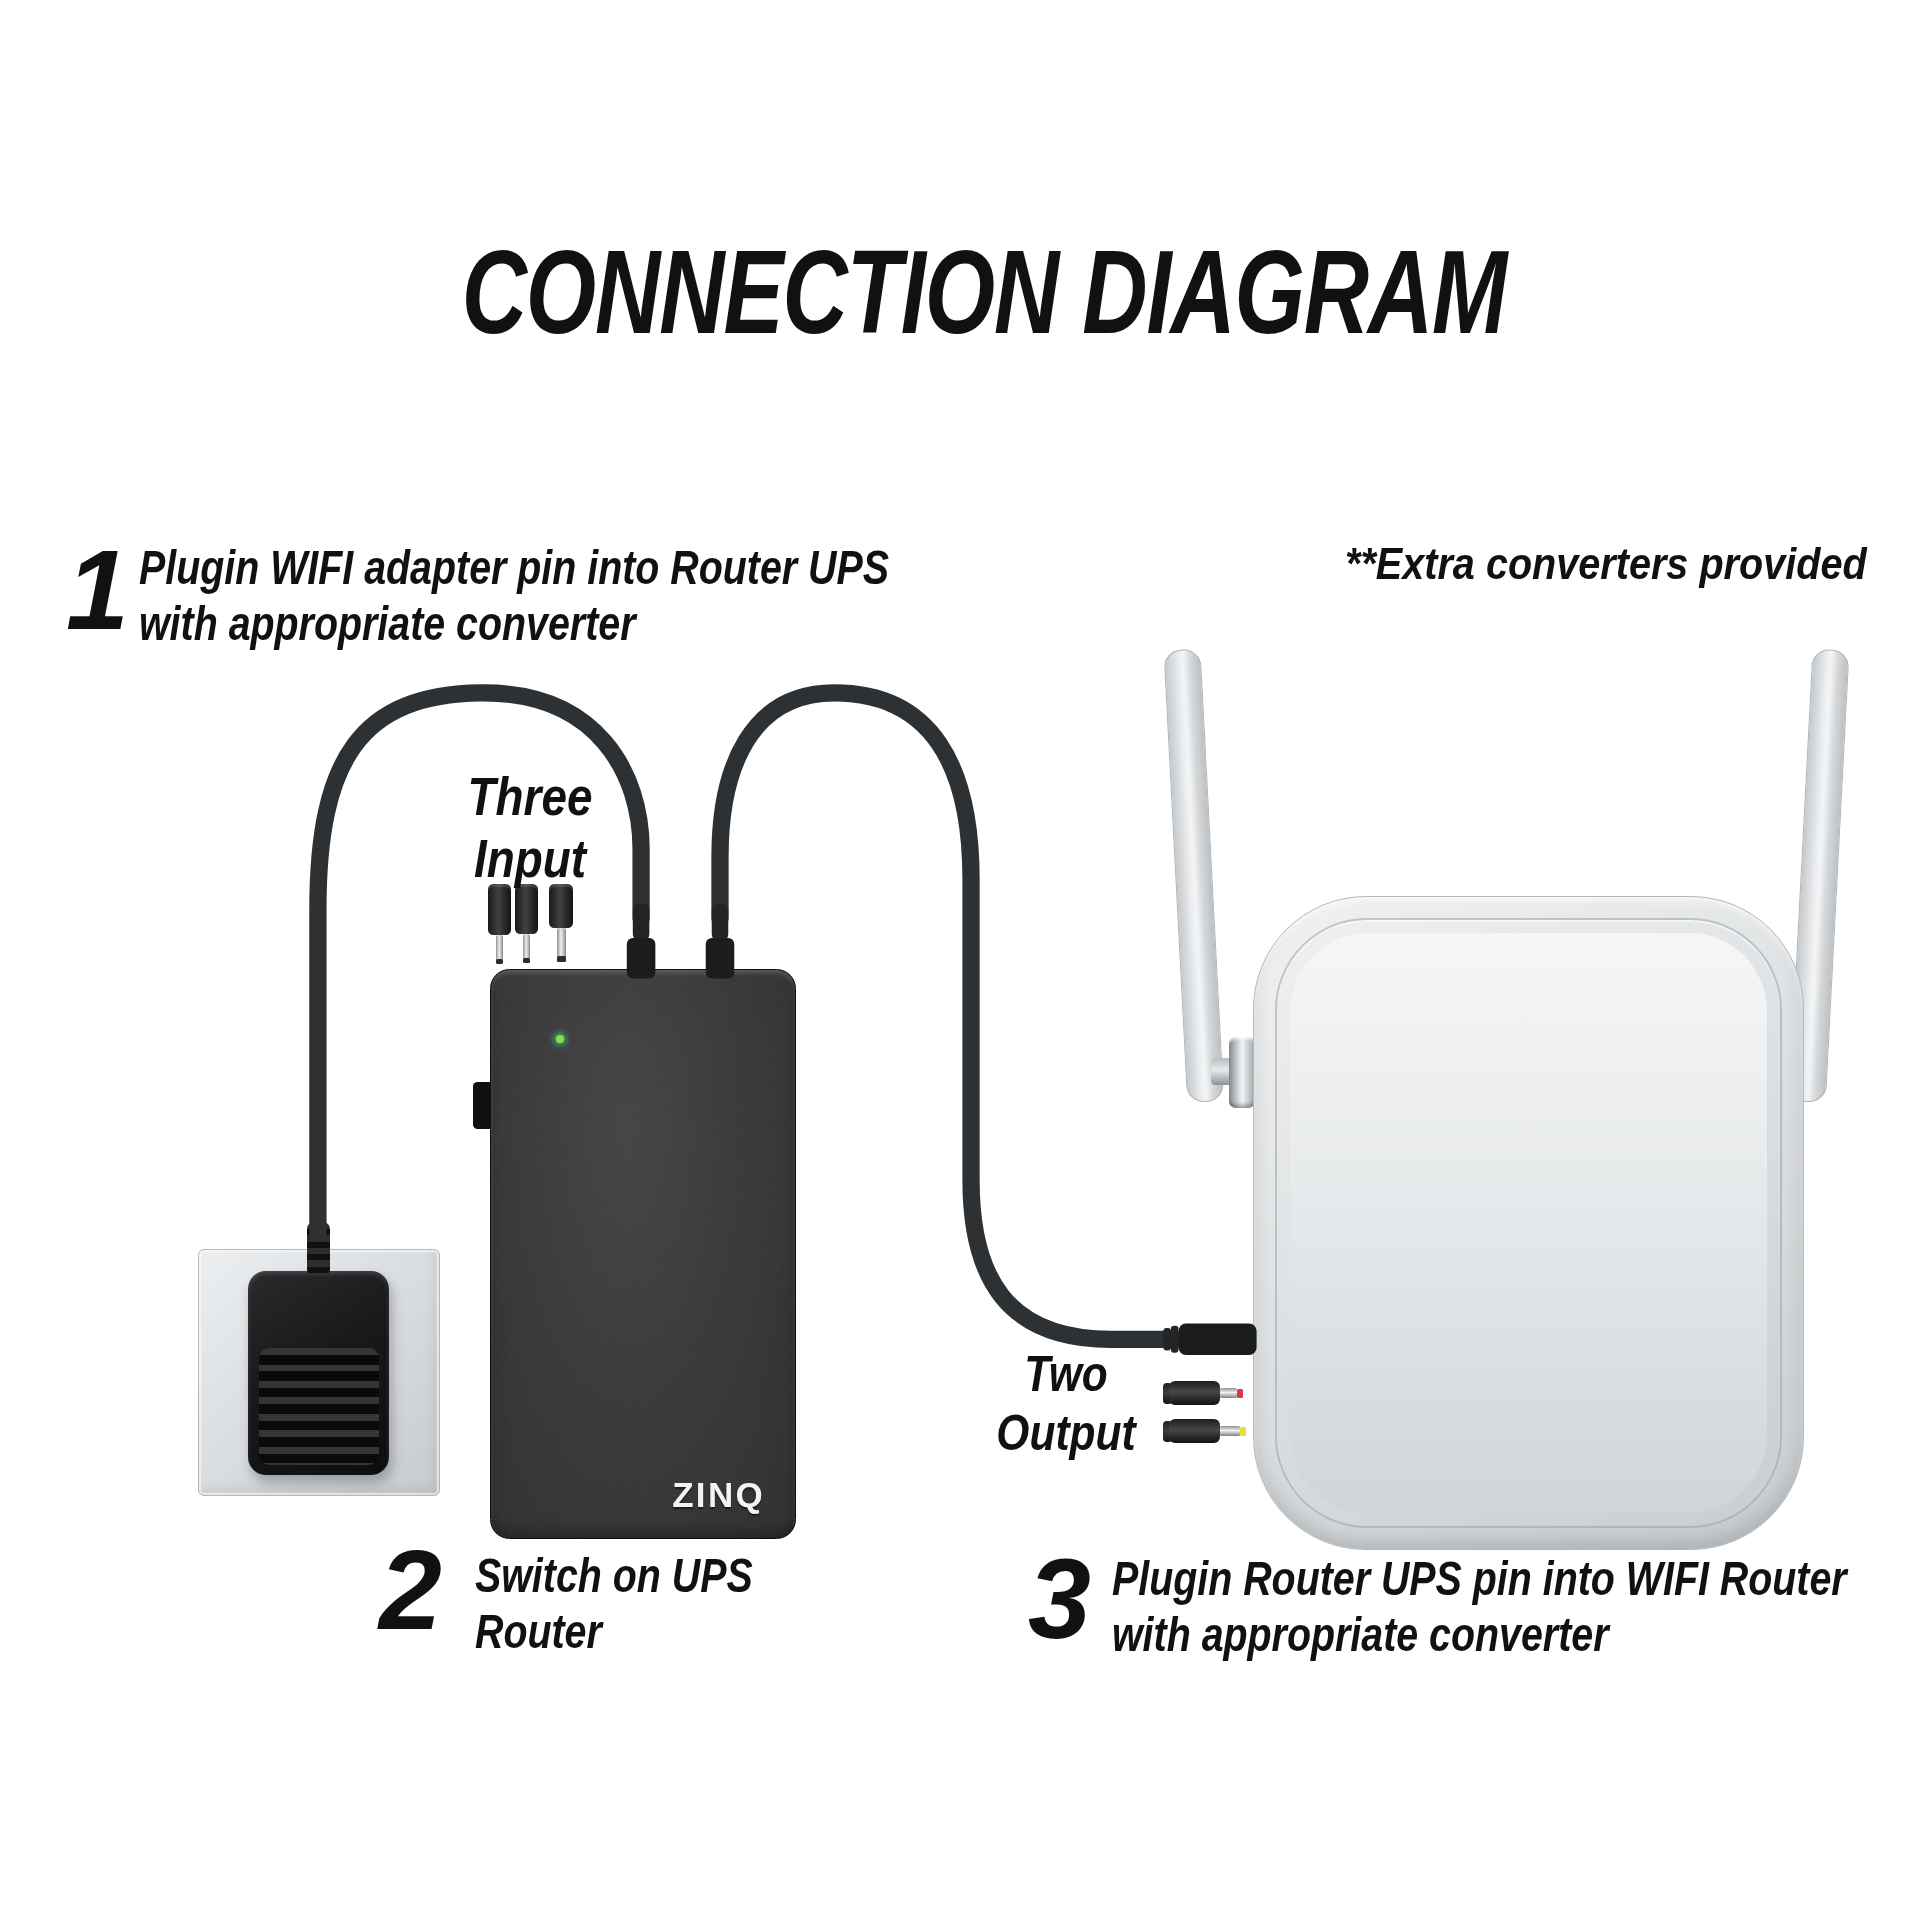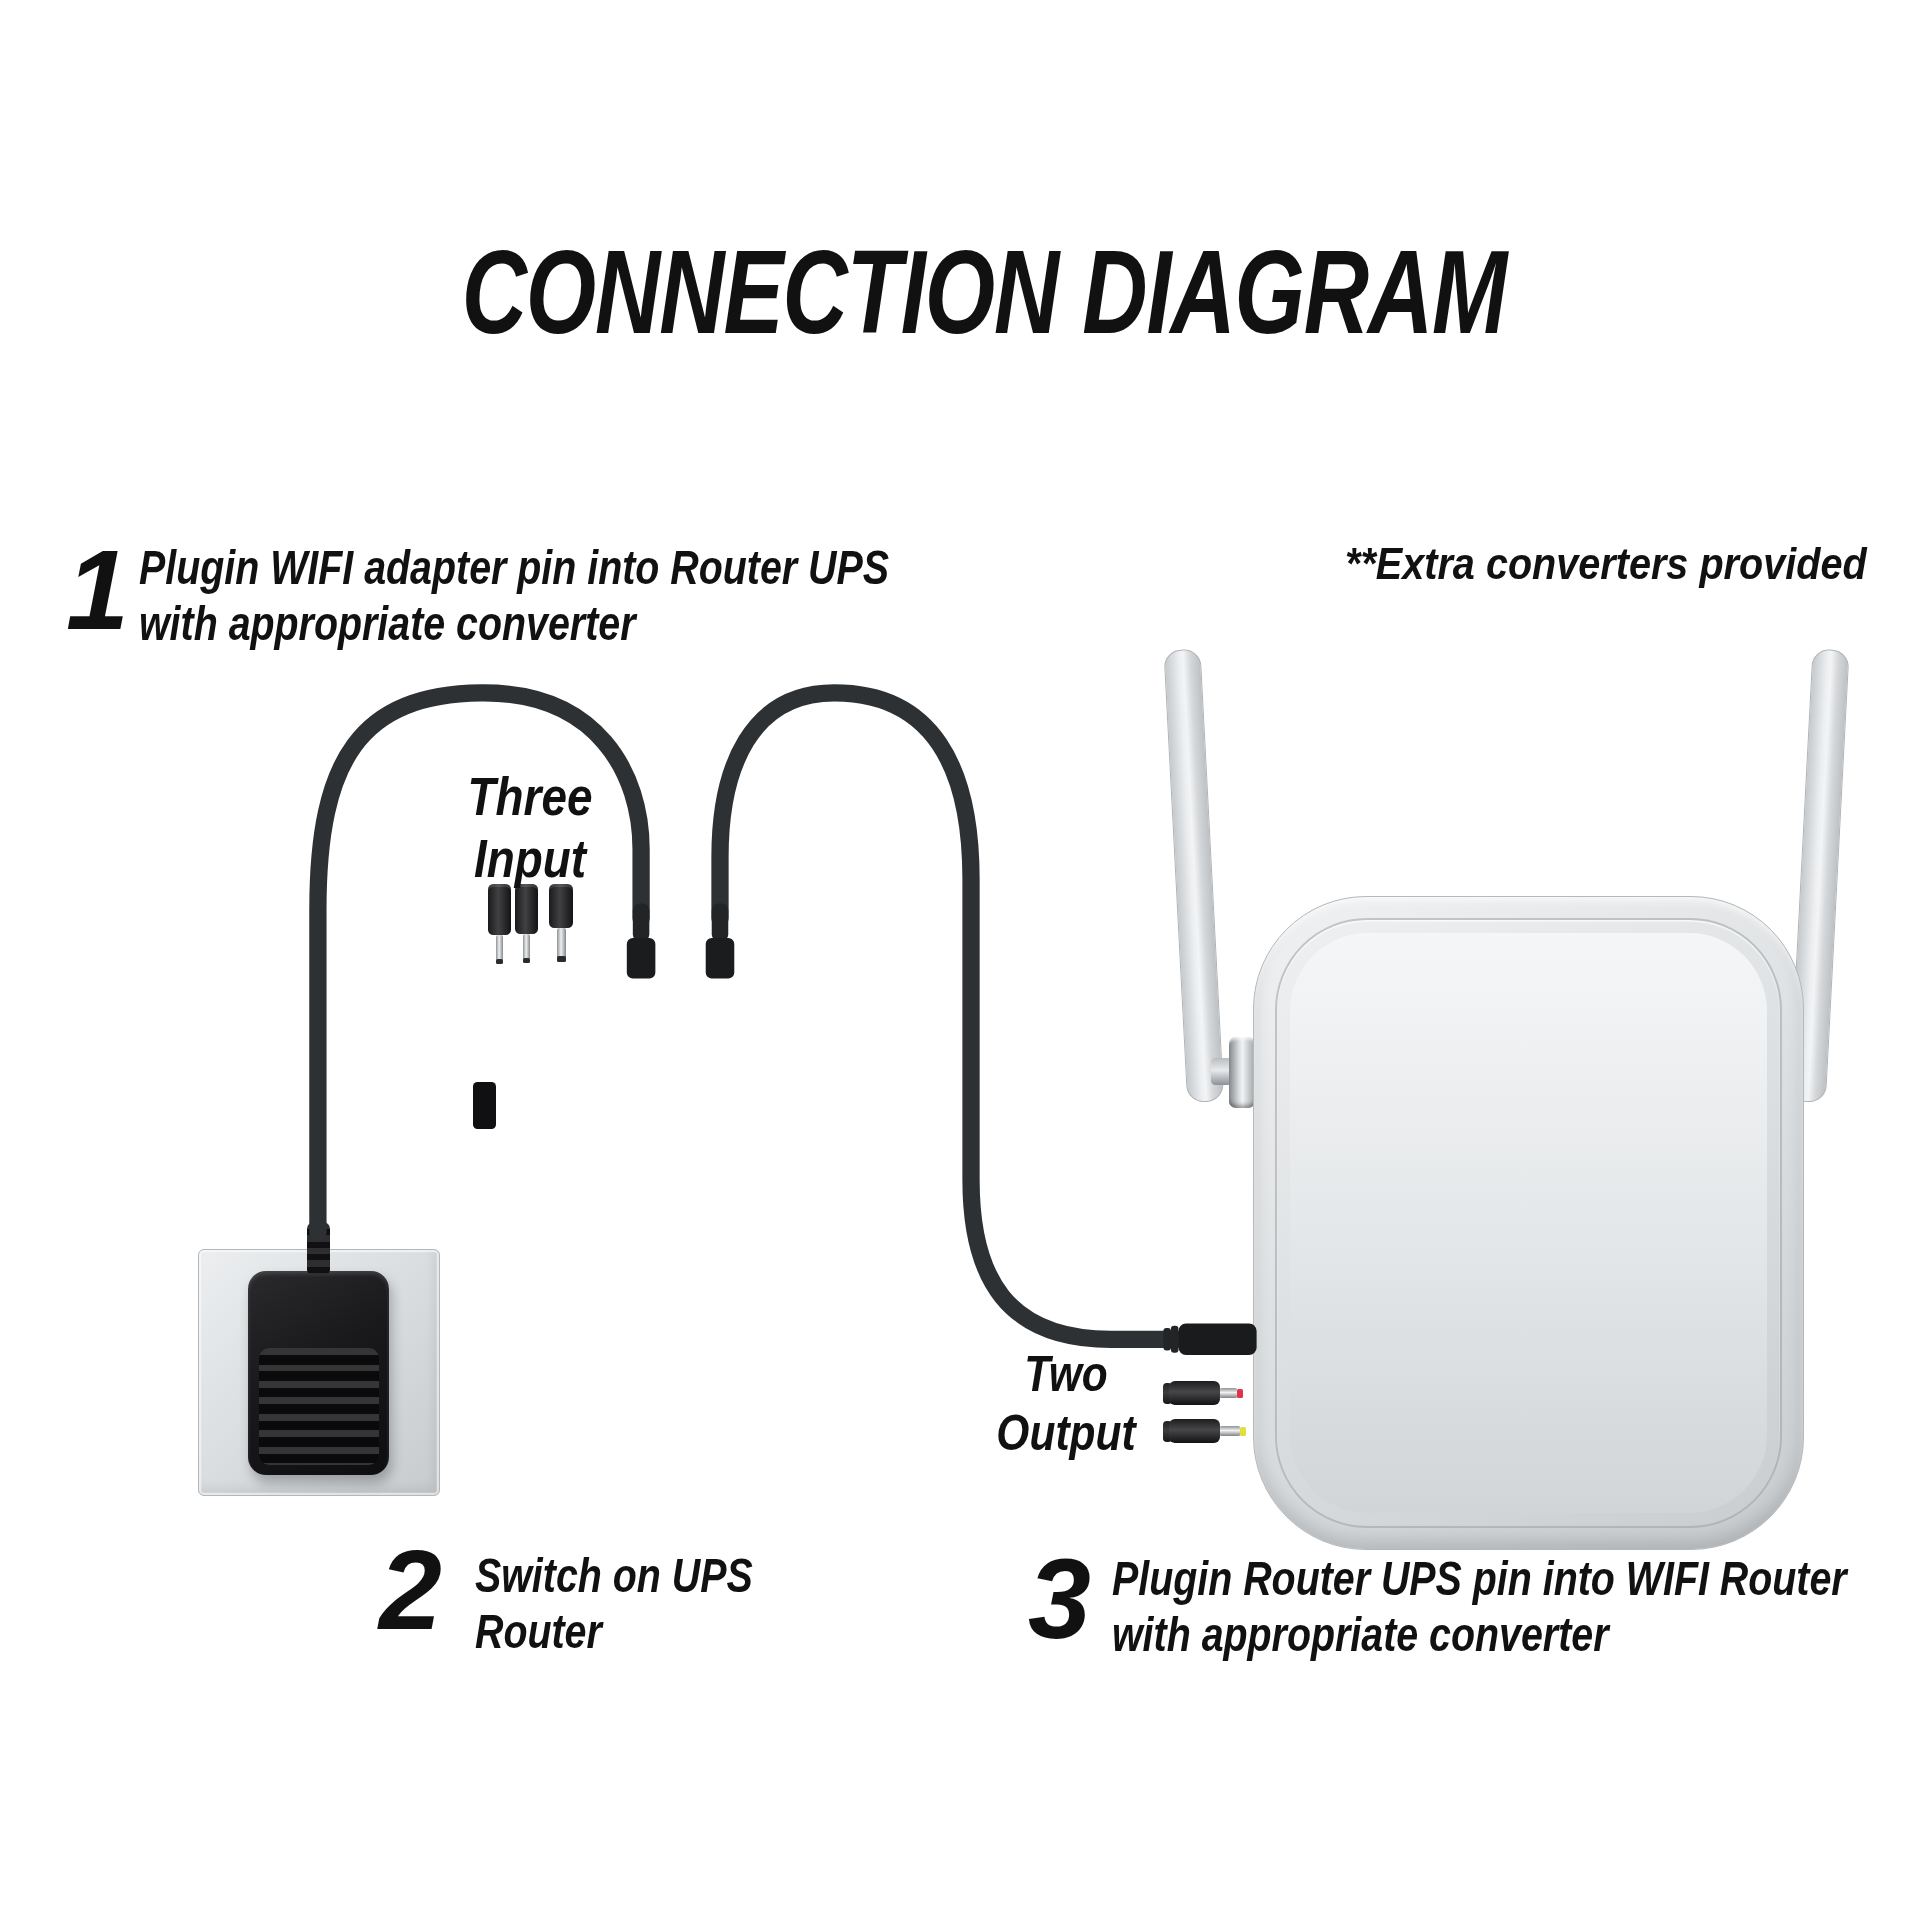--- a/index.html
+++ b/index.html
@@ -98,20 +98,31 @@
 
 <div class="canvas">
 
   <div class="wall-plate"></div>
   <div class="adapter">
     <div class="adapter-vents"></div>
   </div>
   <div class="strain-relief"></div>
 
   <div class="ups-switch"></div>
+  <div class="ups">
+    <svg class="texture" width="304" height="568" viewBox="0 0 404 756">
+      <filter id="noise">
+          <feTurbulence type="fractalNoise" baseFrequency="0.55" numOctaves="2" stitchTiles="stitch"></feTurbulence>
+        <feColorMatrix type="matrix" values="0 0 0 0 1  0 0 0 0 1  0 0 0 0 1  0.7 0.7 0.7 0 0"></feColorMatrix>
+        </filter>
+      <rect width="404" height="756" filter="url(#noise)" opacity="0.10"></rect>
+    </svg>
+    <div class="ups-led"></div>
+    <div class="ups-brand">ZINQ</div>
+  </div>
 
   <div class="antenna left"></div>
   <div class="antenna right"></div>
   <div class="hinge" style="left:1211px;top:1037px;">
     <div class="pin" style="left:0;top:21px;"></div>
       <div class="barrel" style="left:18px;top:0;"></div>
   </div>
   <div class="hinge" style="left:1755px;top:1037px;">
     <div class="barrel" style="left:0;top:0;"></div>
       <div class="pin" style="left:22.5px;top:21px;"></div>

